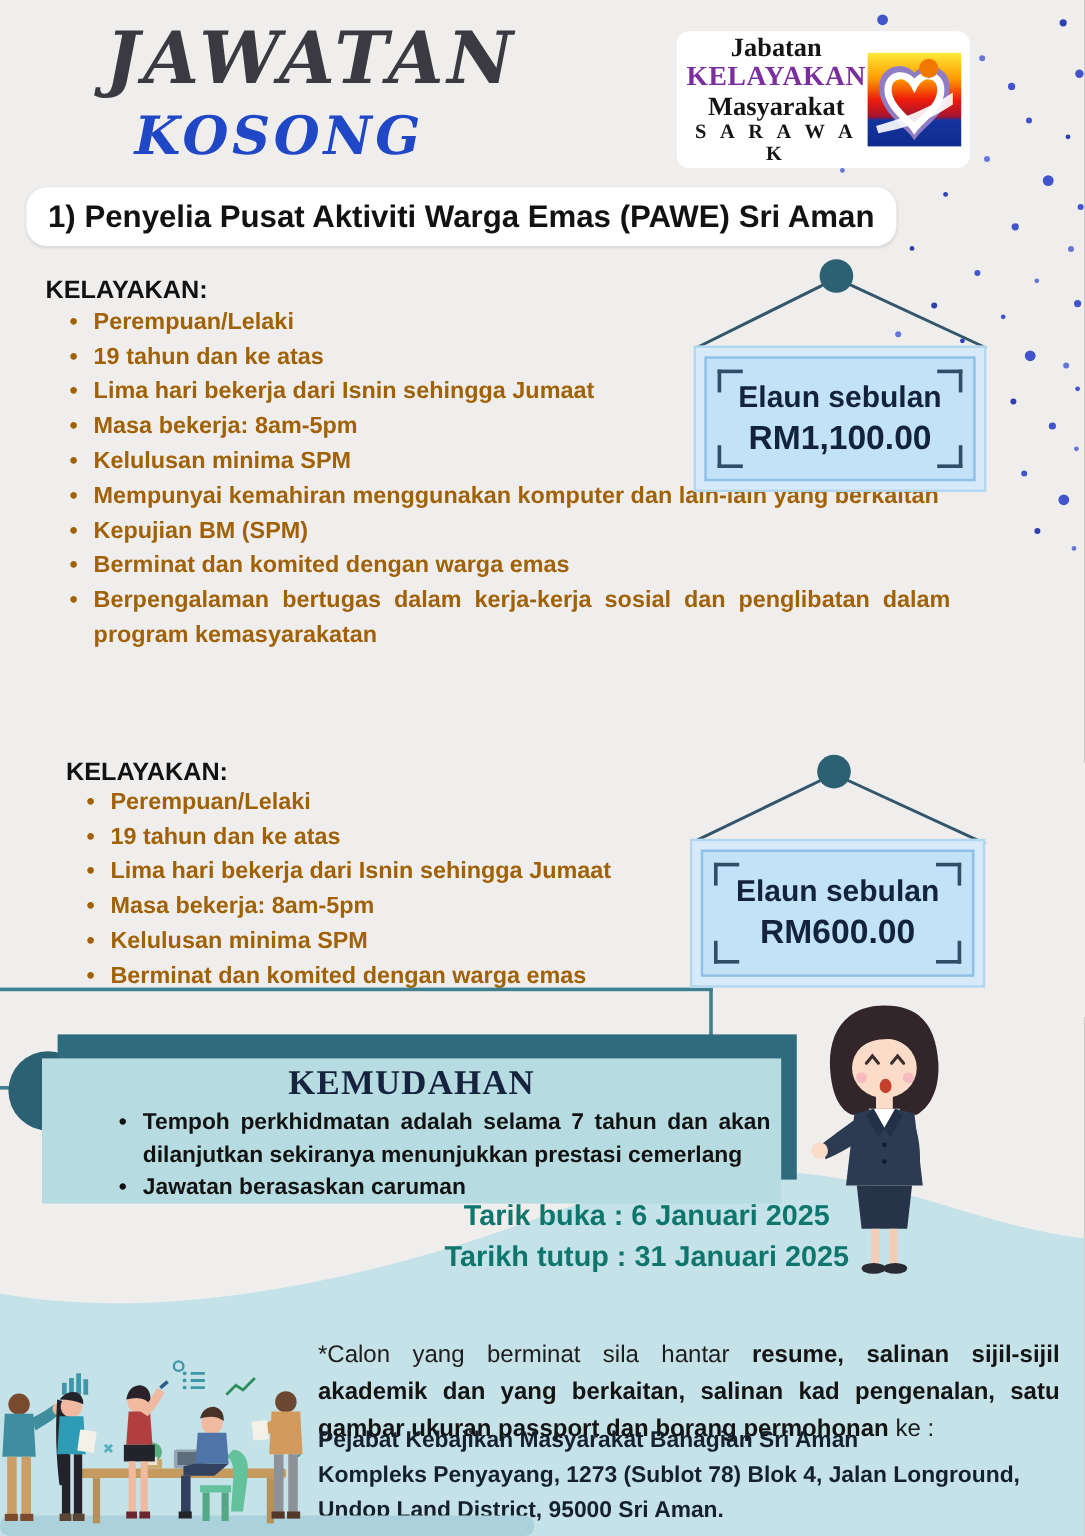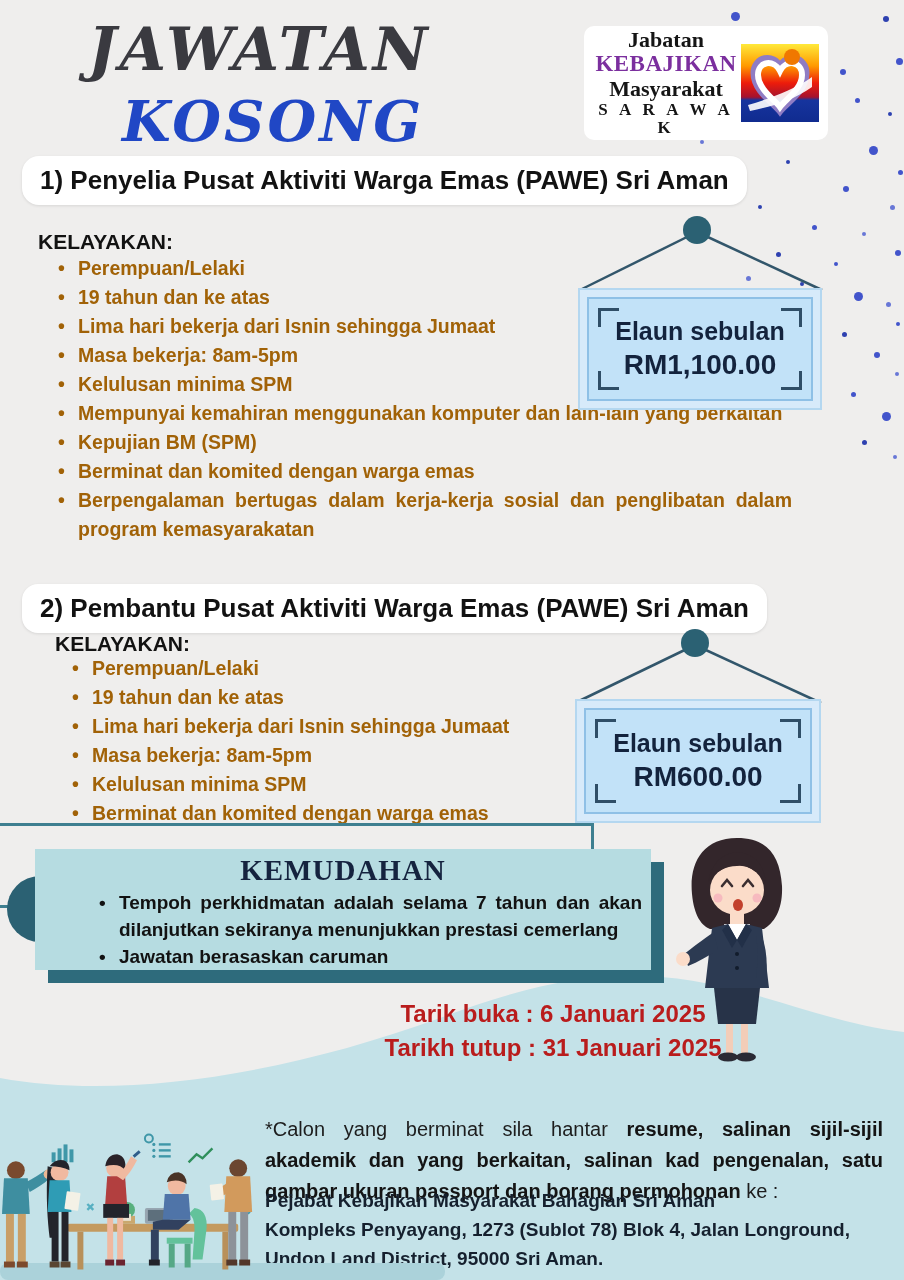--- a/index.html
+++ b/index.html
@@ -4,23 +4,23 @@
 <style>
   html,body{margin:0;padding:0;background:#888;}
   .poster{
     position:relative;width:904px;height:1280px;margin:0 auto;
     background:#efeeed;overflow:hidden;
     font-family:"Liberation Sans", sans-serif;color:#161616;
   }
   
   .title1{position:absolute;left:88px;top:14px;font-family:"DejaVu Serif",serif;
     font-style:italic;font-weight:bold;font-size:60px;letter-spacing:3px;color:#3a3a40;}
-  .title2{position:absolute;left:122px;top:88px;font-family:"DejaVu Serif",serif;
-    font-style:italic;font-weight:bold;font-size:56px;letter-spacing:3px;color:#2047c5;}
-  .logo-card{position:absolute;left:584px;top:26px;width:244px;height:114px;background:#fff;
+  .title2{position:absolute;left:112px;top:88px;font-family:"DejaVu Serif",serif;
+    font-style:italic;font-weight:bold;font-size:44px;letter-spacing:3px;color:#2047c5;}
+  .logo-card{position:absolute;left:564px;top:26px;width:244px;height:114px;background:#fff;
     border-radius:10px;display:flex;align-items:center;justify-content:flex-start;padding:0 8px;box-sizing:border-box;}
   .logo-text{width:150px;text-align:center;font-family:"Liberation Serif",serif;line-height:1.08;}
   .logo-text .l1{font-size:22px;font-weight:bold;color:#151515;}
   .logo-text .l2{font-size:23px;font-weight:bold;color:#7b2f9e;letter-spacing:.5px;}
   .logo-text .l3{font-size:22px;font-weight:bold;color:#151515;}
   .logo-text .l4{font-size:17px;font-weight:bold;color:#151515;letter-spacing:4px;}
   .logo-mark{width:80px;height:80px;flex:none;}
   
   .dot{position:absolute;border-radius:50%;}
   
@@ -47,31 +47,31 @@
   .c-tl{left:9px;top:9px;border-left-width:3px;border-top-width:3px;}
   .c-tr{right:9px;top:9px;border-right-width:3px;border-top-width:3px;}
   .c-bl{left:9px;bottom:9px;border-left-width:3px;border-bottom-width:3px;}
   .c-br{right:9px;bottom:9px;border-right-width:3px;border-bottom-width:3px;}
   
   .panel-outline{position:absolute;left:-4px;top:823px;width:598px;height:150px;
     border-top:3px solid #3e7f90;border-right:3px solid #3e7f90;box-sizing:border-box;}
   .left-tick{position:absolute;left:0;top:905px;width:14px;height:3px;background:#3e7f90;}
   .teal-circle{position:absolute;left:7px;top:876px;width:66px;height:66px;border-radius:50%;background:#2b6173;}
   .benefits-shadow{position:absolute;left:48px;top:862px;width:616px;height:121px;background:#2e6b7c;}
-  .benefits{position:absolute;left:35px;top:849px;width:616px;height:121px;background:#b6dce1;}
+  .benefits{position:absolute;left:35px;top:882px;width:616px;height:121px;background:#b6dce1;}
   .benefits h2{margin:5px 0 2px 0;text-align:center;font-family:"Liberation Serif",serif;
     font-size:29px;letter-spacing:1px;color:#15233f;}
   ul.ben{list-style:none;margin:0;padding:0 0 0 62px;width:545px;}
   ul.ben li{position:relative;padding-left:22px;font-size:19px;font-weight:bold;line-height:27px;
     text-align:justify;color:#121212;}
   ul.ben li::before{content:"\2022";position:absolute;left:2px;top:0;}
   
   .wave{position:absolute;left:0;top:960px;width:904px;height:320px;}
-  .dates{position:absolute;left:313px;top:997px;width:480px;text-align:center;
-    font-size:24px;font-weight:bold;color:#b91c1c;line-height:34px;}
+  .dates{position:absolute;left:299px;top:997px;width:480px;text-align:center;
+    font-size:24px;font-weight:bold;color:#0f766e;line-height:34px;}
   .note{position:absolute;left:265px;top:1070px;width:618px;font-size:20px;line-height:31px;
     text-align:justify;color:#1d1d1d;font-weight:normal;margin-top:44px;}
   .note b{font-weight:bold;color:#141414;}
   .address{position:absolute;left:265px;top:1186px;font-size:19px;font-weight:bold;
     color:#15202e;line-height:29px;white-space:nowrap;}
   .ground{position:absolute;left:0px;top:1263px;width:445px;height:17px;background:#abd2da;border-radius:8px;}
   .woman{position:absolute;left:672px;top:836px;width:130px;height:230px;}
   .people{position:absolute;left:0px;top:1126px;width:268px;height:150px;}
 </style>
 </head>
@@ -115,21 +115,21 @@
       <span class="dot" style="left: 718px; top: 40px; width: 4px; height: 4px; background: rgb(46, 65, 176);"></span>
       <span class="dot" style="left: 700px; top: 140px; width: 4px; height: 4px; background: rgb(104, 119, 214);"></span>
     </div>
 
   <div class="title1">JAWATAN</div>
   <div class="title2">KOSONG</div>
 
   <div class="logo-card">
     <div class="logo-text">
       <div class="l1">Jabatan</div>
-      <div class="l2">KEBAJIKAN</div>
+      <div class="l2">KELAYAKAN</div>
       <div class="l3">Masyarakat</div>
       <div class="l4">S A R A W A K</div>
     </div>
     <svg class="logo-mark" viewBox="0 0 80 80">
       <defs>
         <linearGradient id="lg" x1="0" y1="0" x2="0" y2="1">
           <stop offset="0" stop-color="#ffe93a"></stop>
             <stop offset="0.28" stop-color="#ff9a00"></stop>
           <stop offset="0.5" stop-color="#ed1c0b"></stop>
             <stop offset="0.68" stop-color="#a5122e"></stop>
@@ -168,21 +168,20 @@
     <div class="sign-inner">
       <span class="corner c-tl"></span>
       <span class="corner c-tr"></span>
       <span class="corner c-bl"></span>
       <span class="corner c-br"></span>
       <div class="lbl">Elaun sebulan</div>
       <div class="amt">RM1,100.00</div>
     </div>
   </div>
 
-  <div class="pill pill2">2) Pembantu Pusat Aktiviti Warga Emas (PAWE) Sri Aman</div>
   <div class="kelayakan" style="left:55px;top:632px;">KELAYAKAN:</div>
   <ul class="req req2">
       <li>Perempuan/Lelaki</li>
       <li>19 tahun dan ke atas</li>
       <li>Lima hari bekerja dari Isnin sehingga Jumaat</li>
       <li>Masa bekerja: 8am-5pm</li>
       <li>Kelulusan minima SPM</li>
       <li>Berminat dan komited dengan warga emas</li>
     </ul>
 

